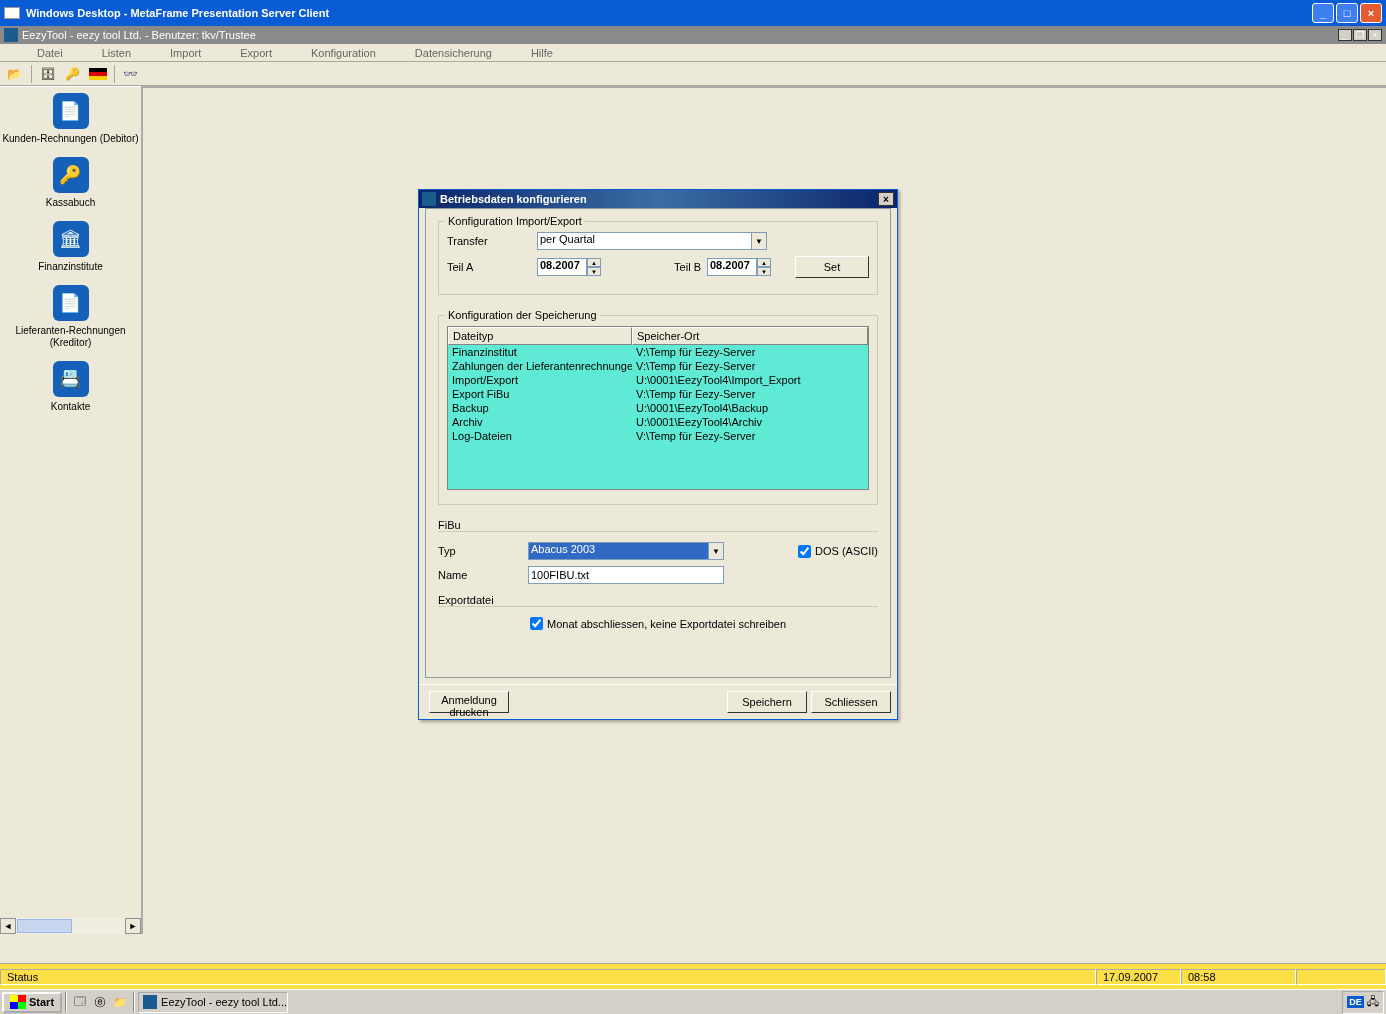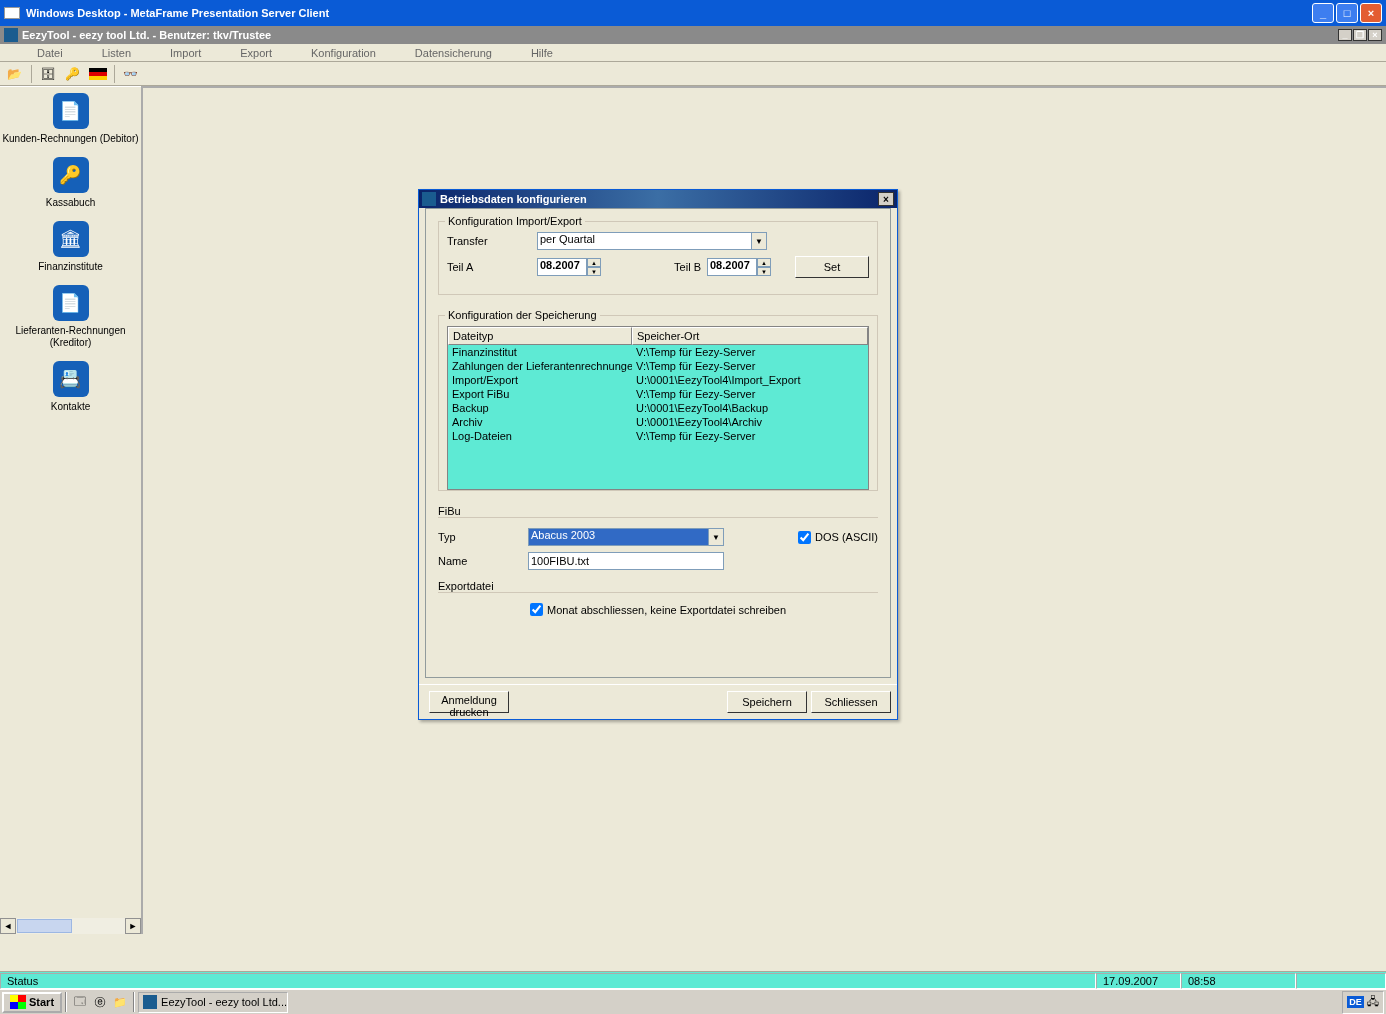--- a/index.html
+++ b/index.html
@@ -7,21 +7,21 @@
 
 .outer-titlebar { background: linear-gradient(to bottom, #0a5bd6, #0a5bd6 50%, #0a5bd6); height: 26px; display: flex; align-items: center; padding: 0 4px; color: #fff; font-weight: bold; font-size: 12px; }
 .outer-titlebar .title-icon { width: 16px; height: 12px; background: #fff; margin-right: 6px; border: 1px solid #999; }
 .outer-titlebar .spacer { flex: 1; }
 .win-ctrl { width: 22px; height: 20px; margin-left: 2px; display: flex; align-items: center; justify-content: center; border: 1px solid #fff; border-radius: 3px; }
 .win-min { background: #3d7ef0; }
 .win-max { background: #3d7ef0; }
 .win-close { background: #e35d31; }
 .win-ctrl span { color: #fff; font-weight: bold; font-size: 11px; }
 
-.inner-titlebar { background: #8a8a8a; height: 18px; display: flex; align-items: center; padding: 0 4px; color: #fff; font-weight: bold; }
+.inner-titlebar { background: #8a8a8a; height: 18px; display: flex; align-items: center; padding: 0 4px; color: #fff; font-weight: normal; }
 .inner-titlebar .title-icon2 { width: 14px; height: 14px; background: #1a5c8f; margin-right: 4px; display: inline-block; }
 .inner-titlebar .spacer { flex: 1; }
 .inner-titlebar .inner-ctrl { width: 14px; height: 12px; background: #d4d0c8; border: 1px solid #333; margin-left: 1px; display: flex; align-items: center; justify-content: center; font-size: 9px; }
 
 .menubar { background: #ece9d8; height: 18px; display: flex; align-items: center; padding: 0 4px; color: #666; border-bottom: 1px solid #aca899; }
 .menubar span { padding: 0 6px; margin-left: 27px; }
 
 .toolbar { background: #ece9d8; height: 24px; display: flex; align-items: center; padding: 0 4px; border-bottom: 1px solid #aca899; gap: 3px; }
 .tool-btn { width: 22px; height: 20px; display: flex; align-items: center; justify-content: center; font-size: 12px; }
 .tool-sep { width: 1px; height: 18px; background: #aca899; margin: 0 2px; }
@@ -74,21 +74,21 @@
 
 .section-head { border-bottom: 1px solid #d0c8b8; margin-bottom: 10px; display: flex; }
 .section-head span { margin-right: 60px; }
 .cb-row { display: flex; align-items: flex-end; margin-left: 92px; margin-top: 5px; }
 .cb-row input { margin-right: 4px; }
 
 .dlg-footer { display: flex; padding: 6px; border-top: 1px solid #fff; }
 .dlg-footer .spacer { flex: 1; }
 .dlg-footer .btn { width: 80px; margin-left: 4px; padding: 2px 0; text-align: center; }
 
-.statusbar { position: absolute; bottom: 25px; left: 0; right: 0; height: 18px; background: #5eead4; border-top: 1px solid #aca899; display: flex; align-items: center; }
+.statusbar { position: absolute; bottom: 25px; left: 0; right: 0; height: 26px; background: #fde047; border-top: 1px solid #aca899; display: flex; align-items: center; }
 .status-cell { border: 1px inset #fff; padding: 1px 6px; height: 16px; }
 .status-cell.main { flex: 1; }
 .status-cell.date { width: 85px; }
 .status-cell.time { width: 115px; }
 
 .taskbar { position: absolute; bottom: 0; left: 0; right: 0; height: 25px; background: #d4d0c8; border-top: 1px solid #fff; display: flex; align-items: center; padding: 1px 2px; }
 .start-btn { background: #d4d0c8; border: 2px outset #fff; padding: 1px 6px; display: flex; align-items: center; font-weight: bold; height: 21px; }
 .start-btn .win-logo { width: 16px; height: 14px; margin-right: 3px; background: conic-gradient(#f00 0 90deg, #0f0 90deg 180deg, #00f 180deg 270deg, #ff0 270deg); }
 .ql-sep { width: 1px; height: 20px; border-left: 1px solid #848484; border-right: 1px solid #fff; margin: 0 3px; }
 .ql-btn { width: 20px; height: 20px; display: flex; align-items: center; justify-content: center; }
@@ -215,21 +215,21 @@
               <div class="spin">
                   <div>▲</div>
                   <div>▼</div>
                 </div>
             </div>
             <div style="flex:1;"></div>
             <button class="btn" style="width:74px;">Set</button>
           </div>
         </div>
 
-        <div class="fieldset" style="padding:10px 8px 0;margin-top:20px;">
+        <div class="fieldset" style="padding:10px 8px 14px;margin-top:20px;">
           <div class="legend">Konfiguration der Speicherung</div>
           <div class="grid">
             <div class="grid-header">
               <div class="col1">Dateityp</div>
               <div class="col2">Speicher-Ort</div>
             </div>
             <div class="grid-body" id="grid-body" style="height:144px;">
                 <div class="grow">
                   <div class="col1">Finanzinstitut</div>
                   <div class="col2">V:\Temp für Eezy-Server</div>

